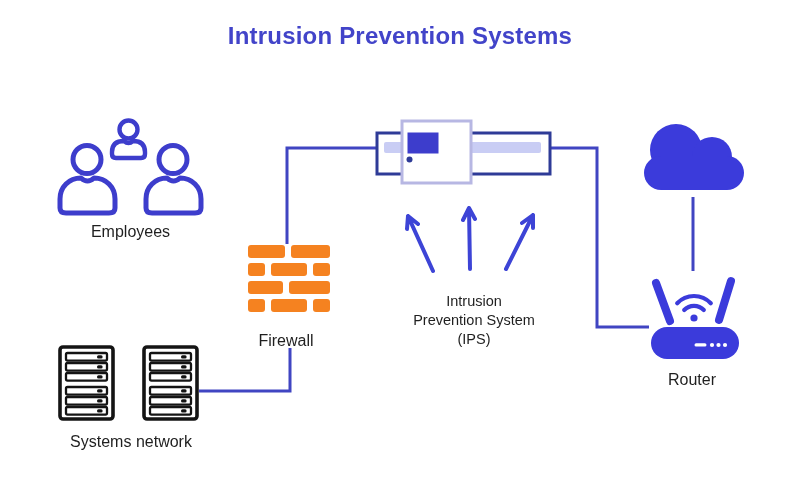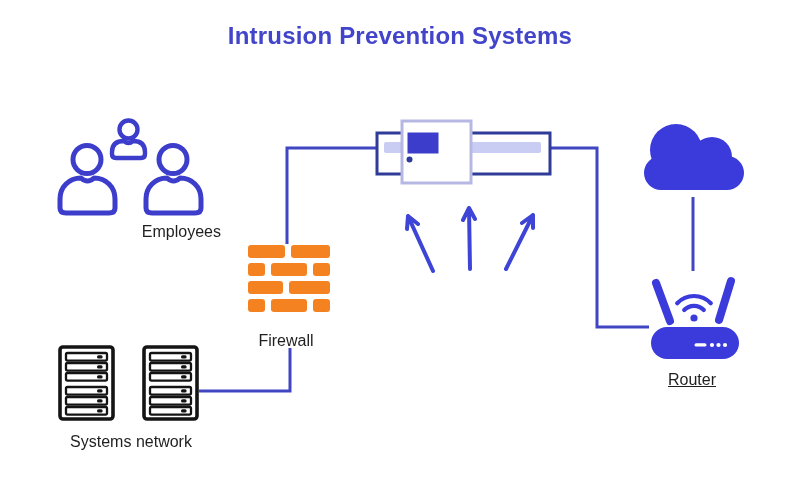--- a/index.html
+++ b/index.html
@@ -127,25 +127,28 @@
       <rect class="solid" x="651" y="327" width="88" height="32" rx="16"></rect>
       <g fill="#ffffff">
         <rect x="694.5" y="343.2" width="12" height="3.4" rx="1.7"></rect>
         <circle cx="712" cy="345" r="2.1"></circle>
         <circle cx="718.5" cy="345" r="2.1"></circle>
         <circle cx="725" cy="345" r="2.1"></circle>
       </g>
     </g>
   </svg>
 
-  <div class="label" style="left:40px; top:222px; width:181px;text-align:right;">Employees</div>
+  <div class="label" style="left:40px; top:222px; width:181px;">Employees</div>
 
   <div class="label" style="left:216px; top:331px; width:140px;">Firewall</div>
 
   <div class="label" style="left:31px; top:432px; width:200px;">Systems network</div>
 
   <div class="label label-sm" style="left:374px; top:292px; width:200px;">
+    <div>Intrusion</div>
+    <div>Prevention System</div>
+    <div>(IPS)</div>
   </div>
 
 
-  <div class="label" style="left:622px; top:370px; width:140px;text-decoration:underline;">Router</div>
+  <div class="label" style="left:622px; top:370px; width:140px;">Router</div>
 
 </div>
 
 </body></html>

